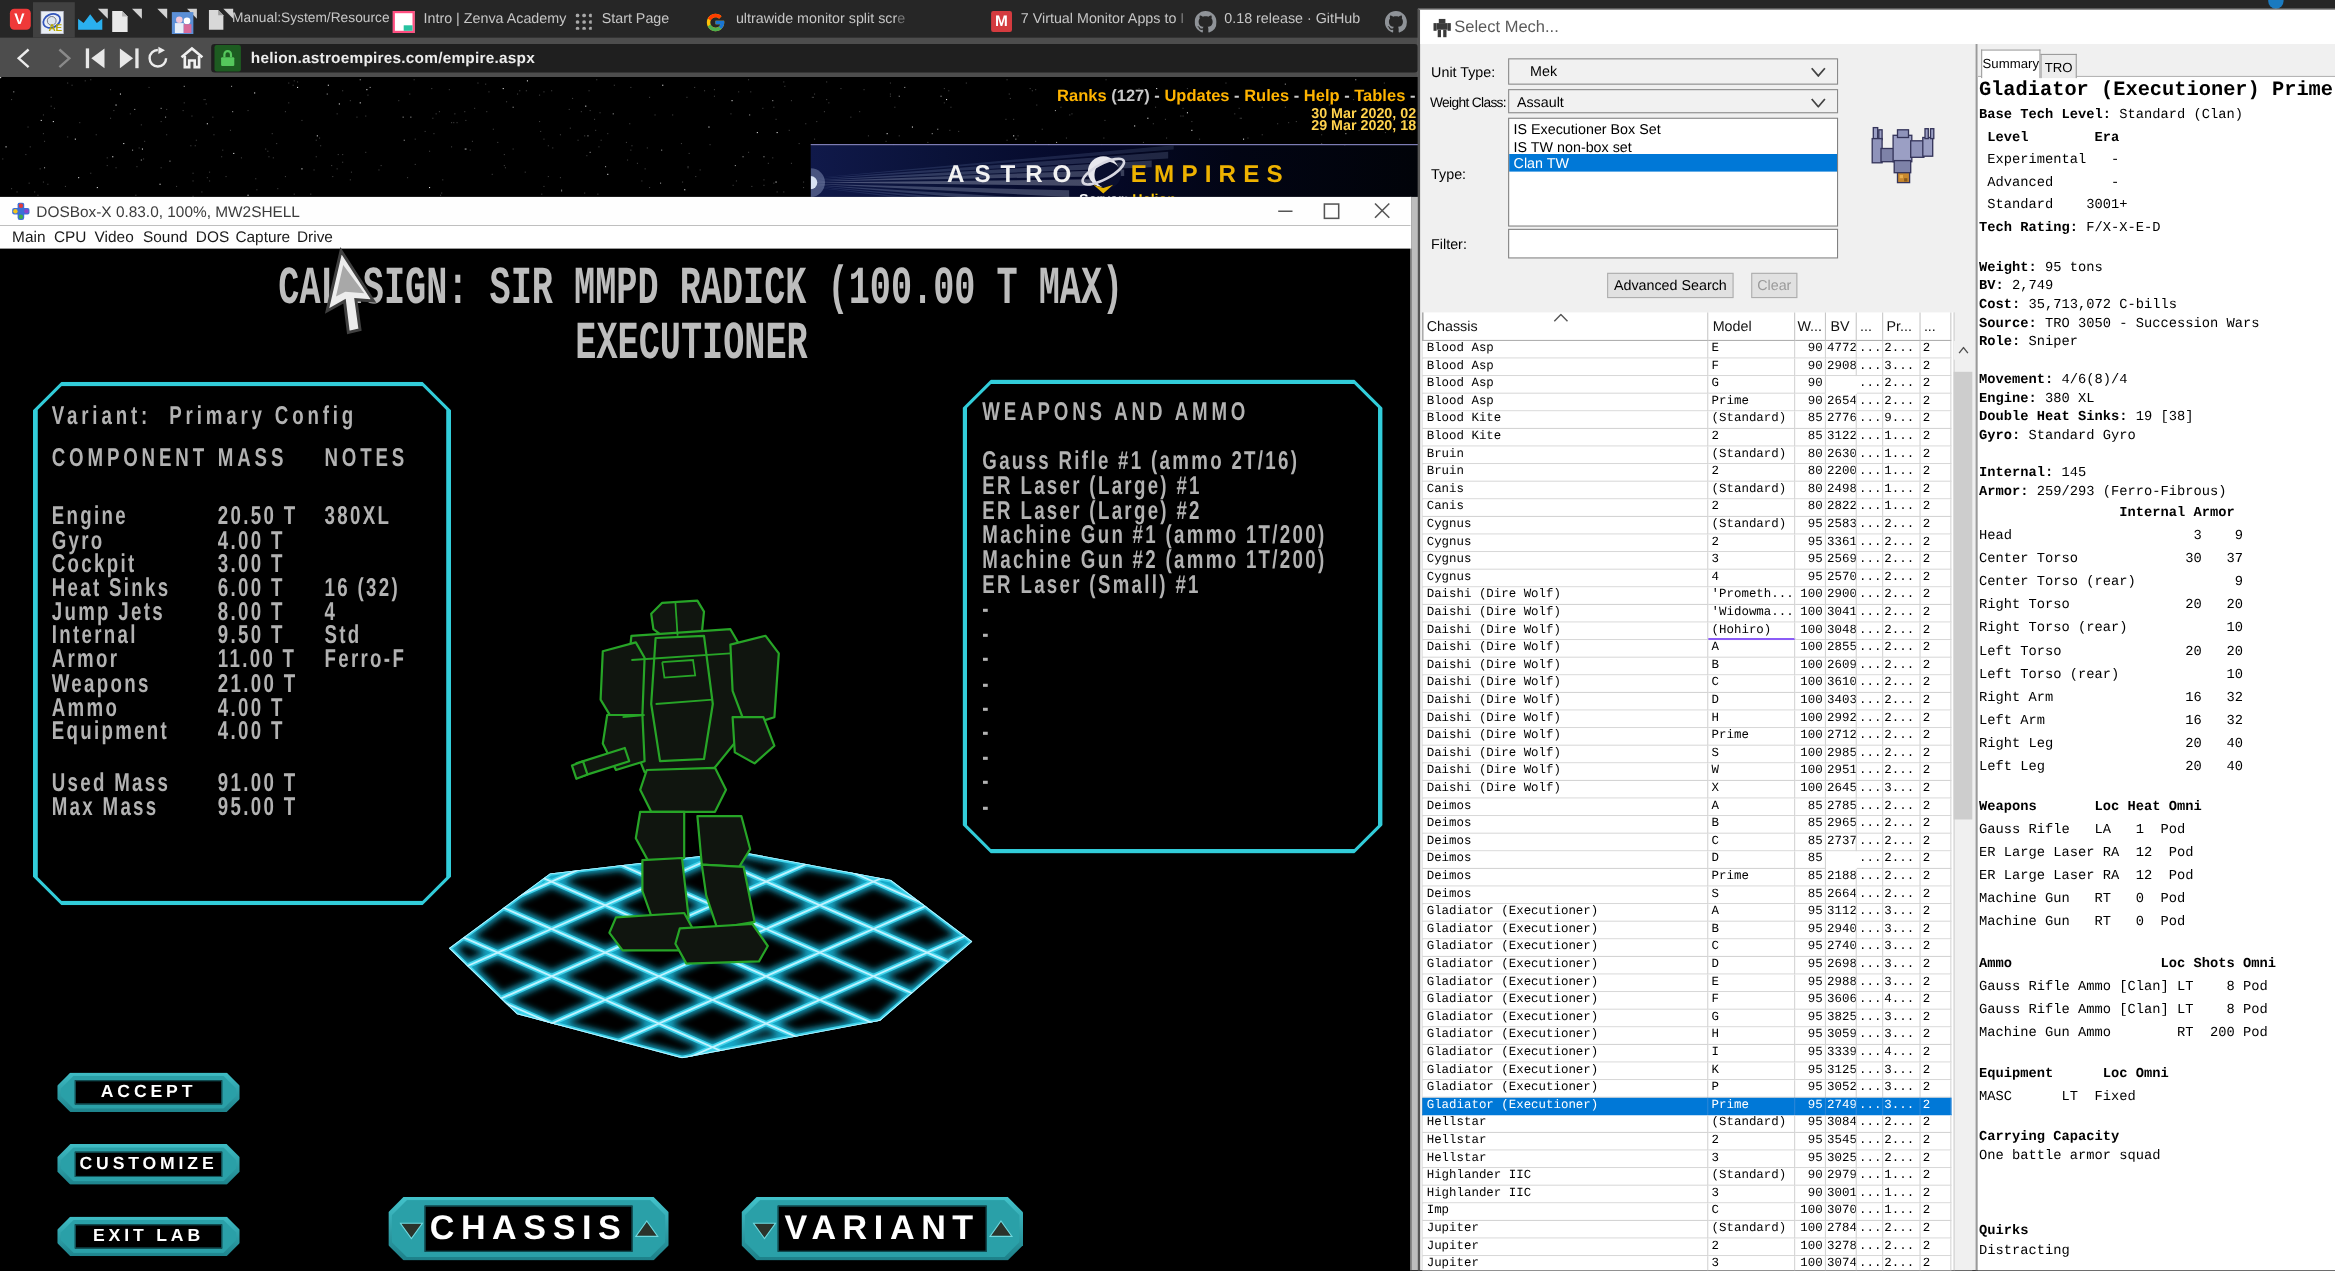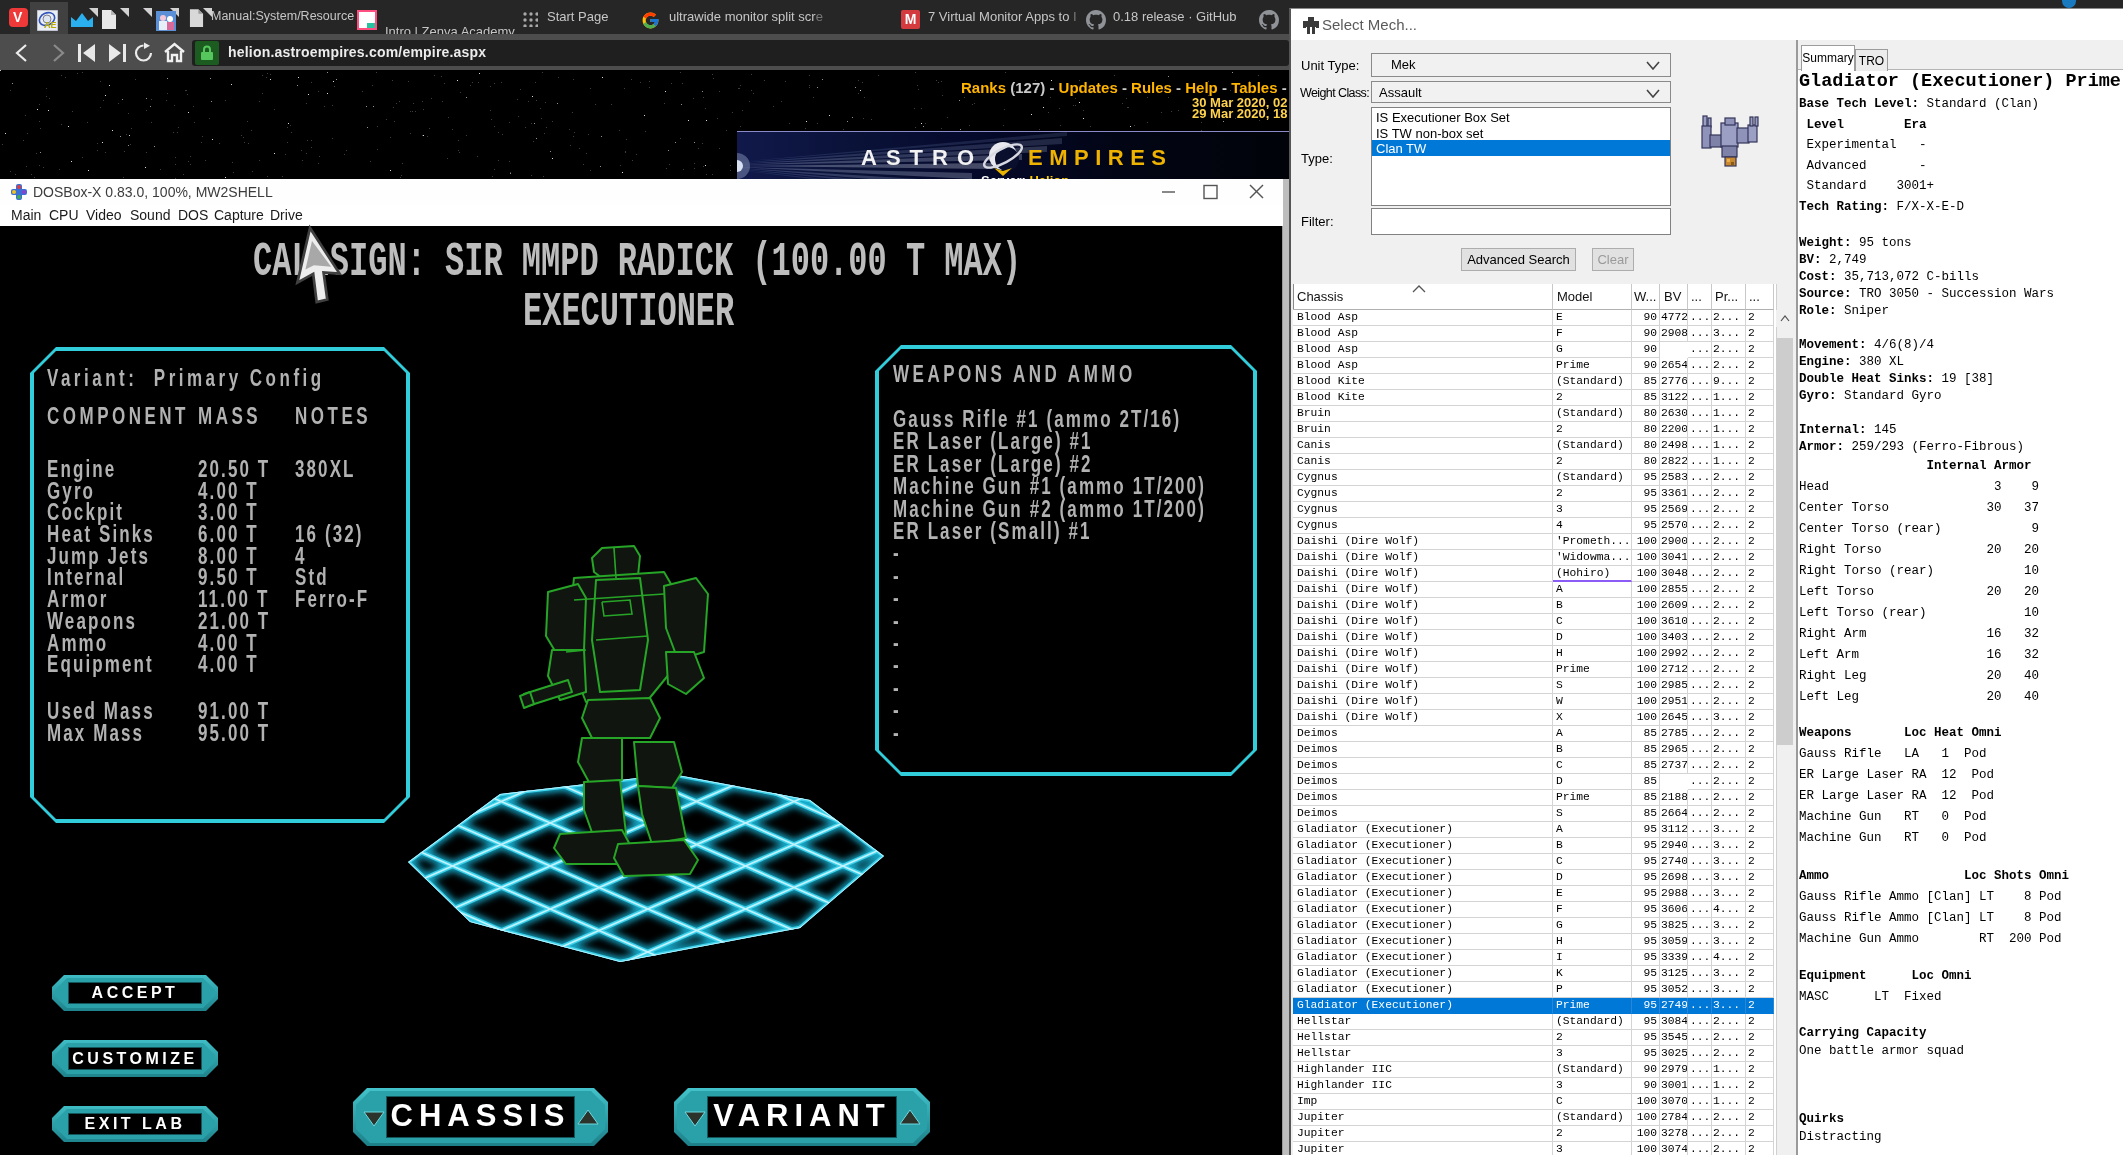--- a/index.html
+++ b/index.html
@@ -45,21 +45,21 @@
 <path d="M1,0 L10,0 L15,5 L15,19 L1,19 Z" fill="#d8d8d8"></path>
     <path d="M10,0 L10,5 L15,5 Z" fill="#9a9a9a"></path>
 </svg>
 <div class="abs" style="left:211px;top:9px;font-size:12.5px;color:#c6c6c6;">Manual:System/Resource <span style="color:#8d8d8d;">-</span></div>
 <svg class="abs" style="left:357px;top:10px;" width="20" height="20" viewBox="0 0 20 20">
 <rect width="20" height="20" fill="#fff"></rect>
 <rect x="0" y="0" width="20" height="20" fill="none" stroke="#ff4f81" stroke-width="4"></rect>
 <rect x="3" y="3" width="11" height="14" fill="#fff"></rect>
 <rect x="10" y="13" width="8" height="5" fill="#27c2a0"></rect>
 </svg>
-<div class="abs" style="left:385px;top:9px;font-size:13px;color:#c6c6c6;margin-top:15px;">Intro | Zenva Academy</div>
+<div class="abs" style="left:385px;top:9px;font-size:13px;color:#c6c6c6;">Intro | Zenva Academy</div>
 <svg class="abs" style="left:523px;top:12px;" width="15" height="15" viewBox="0 0 15 15">
     <circle cx="2" cy="2" r="1.7" fill="#a8a8a8"></circle>
     <circle cx="2" cy="8" r="1.7" fill="#a8a8a8"></circle>
     <circle cx="2" cy="14" r="1.7" fill="#a8a8a8"></circle>
     <circle cx="8" cy="2" r="1.7" fill="#a8a8a8"></circle>
     <circle cx="8" cy="8" r="1.7" fill="#a8a8a8"></circle>
     <circle cx="8" cy="14" r="1.7" fill="#a8a8a8"></circle>
     <circle cx="14" cy="2" r="1.7" fill="#a8a8a8"></circle>
     <circle cx="14" cy="8" r="1.7" fill="#a8a8a8"></circle>
     <circle cx="14" cy="14" r="1.7" fill="#a8a8a8"></circle>

